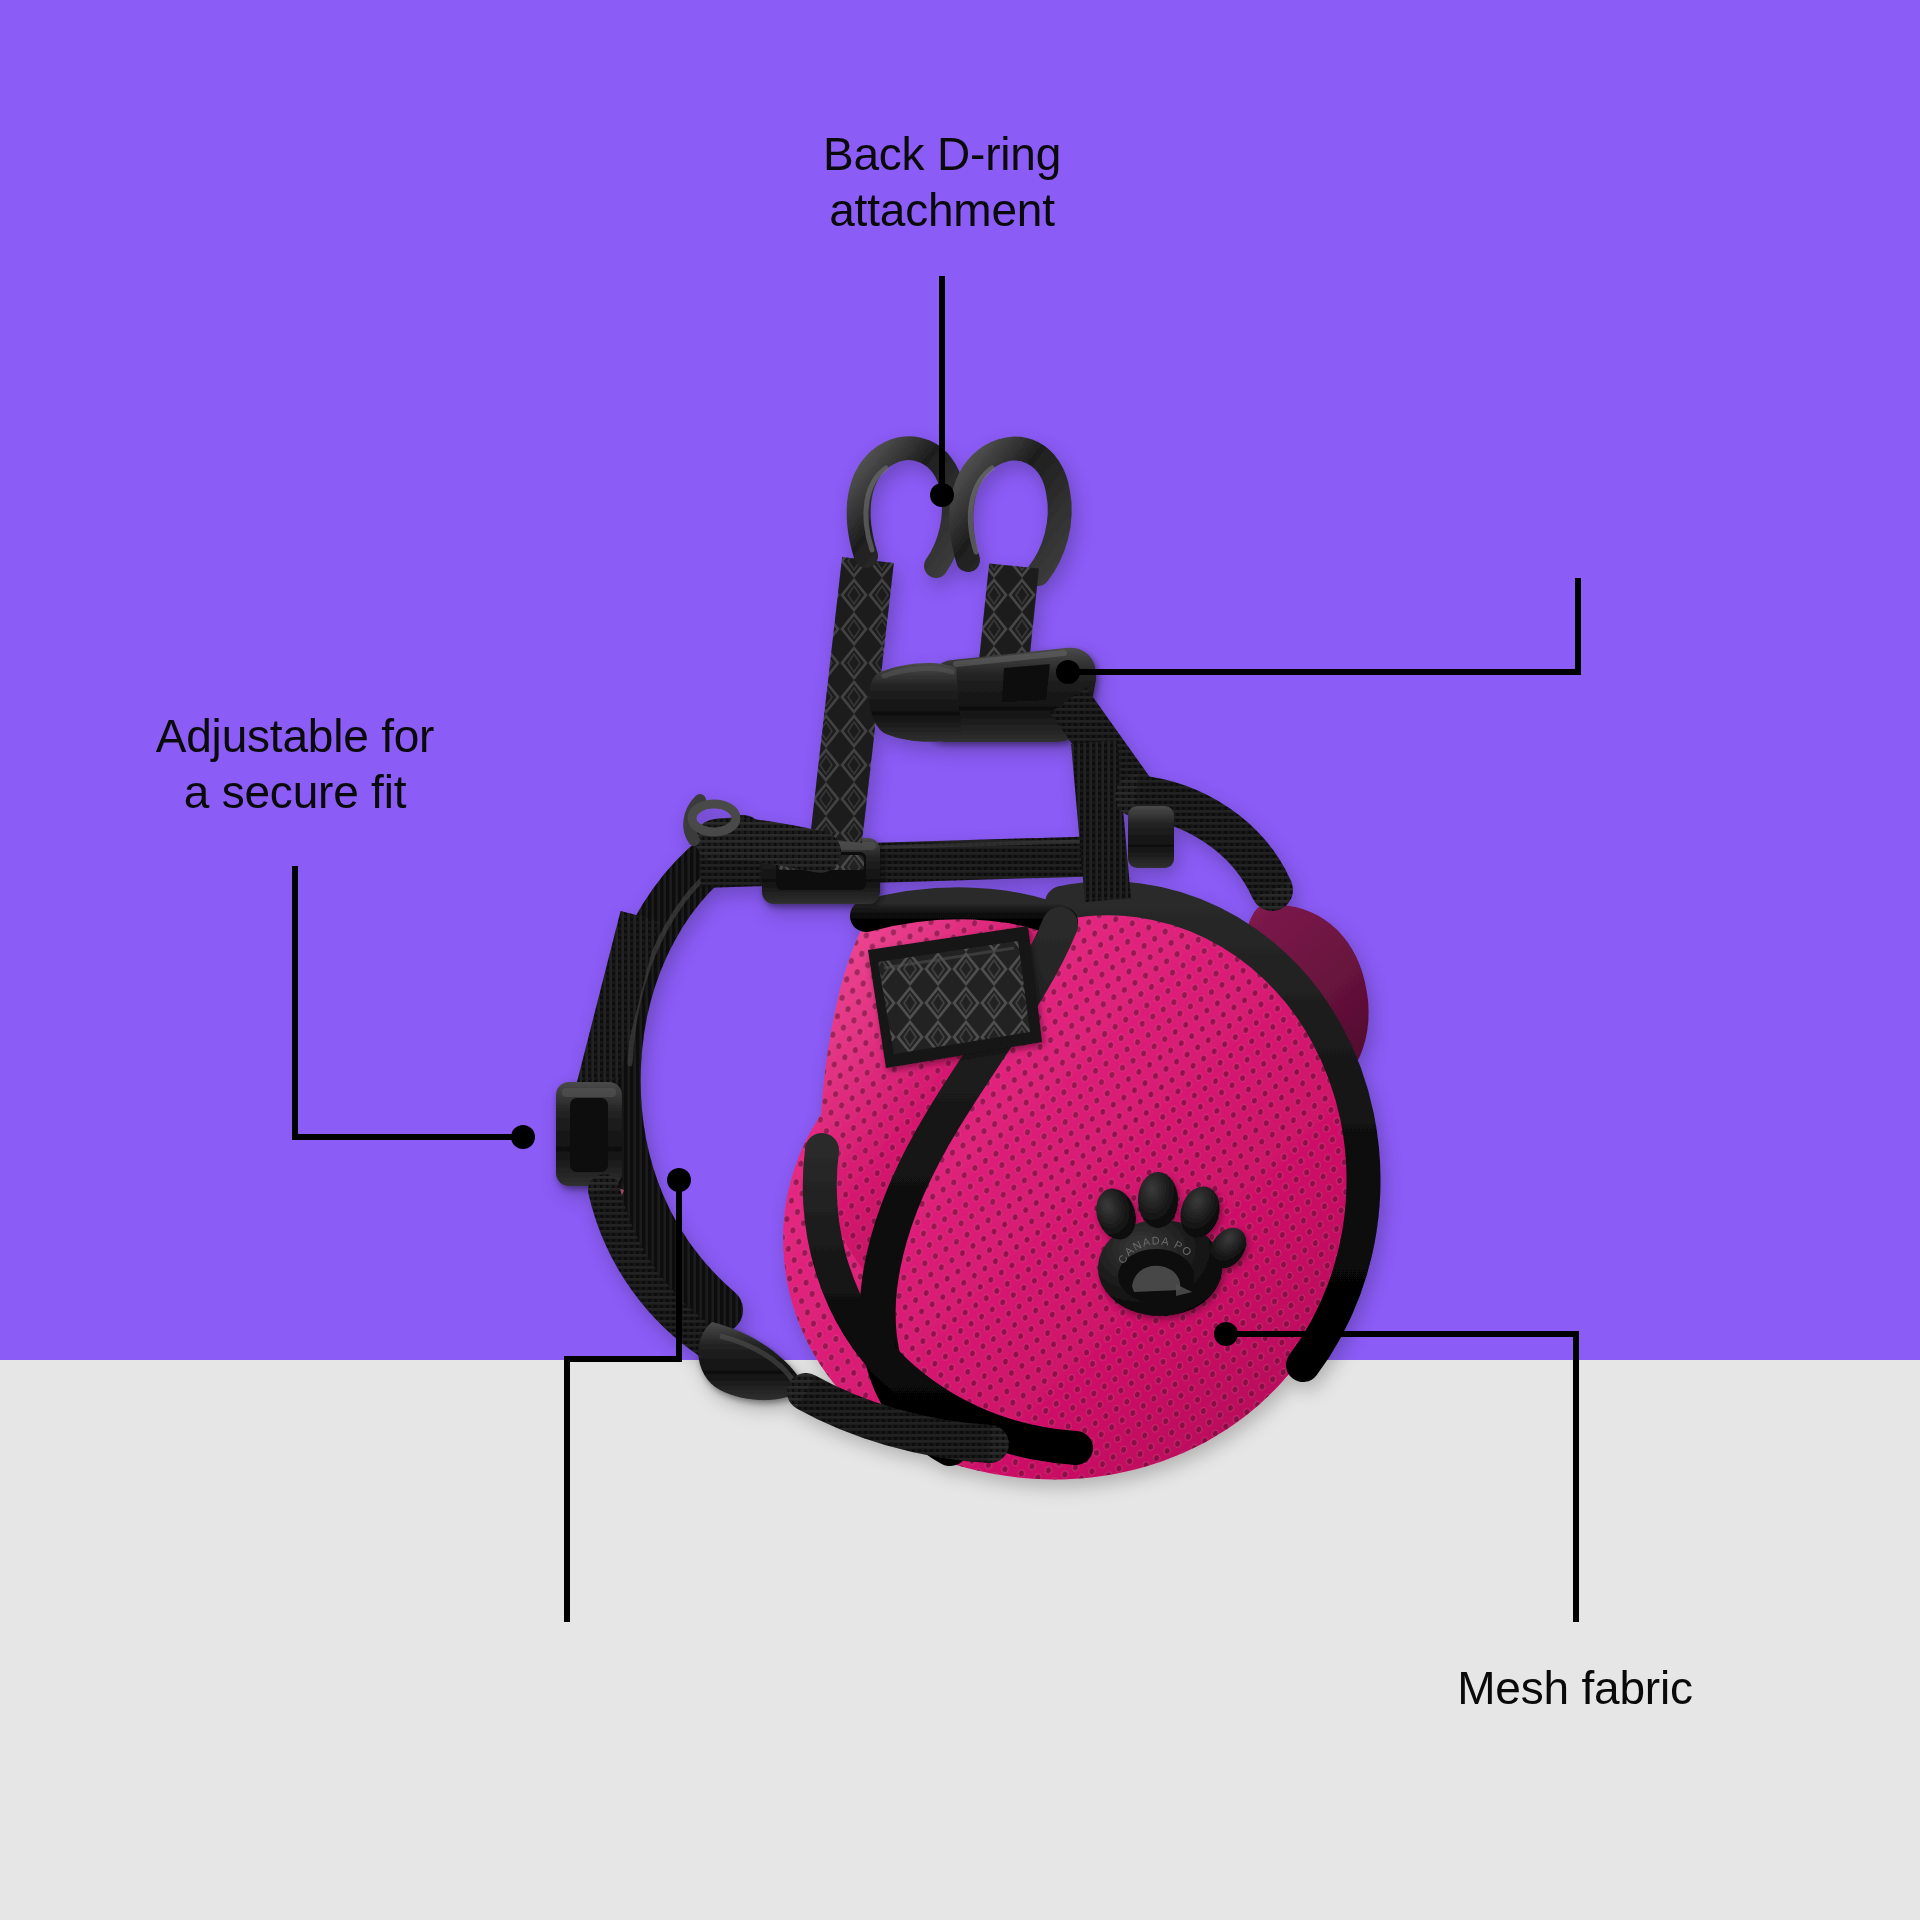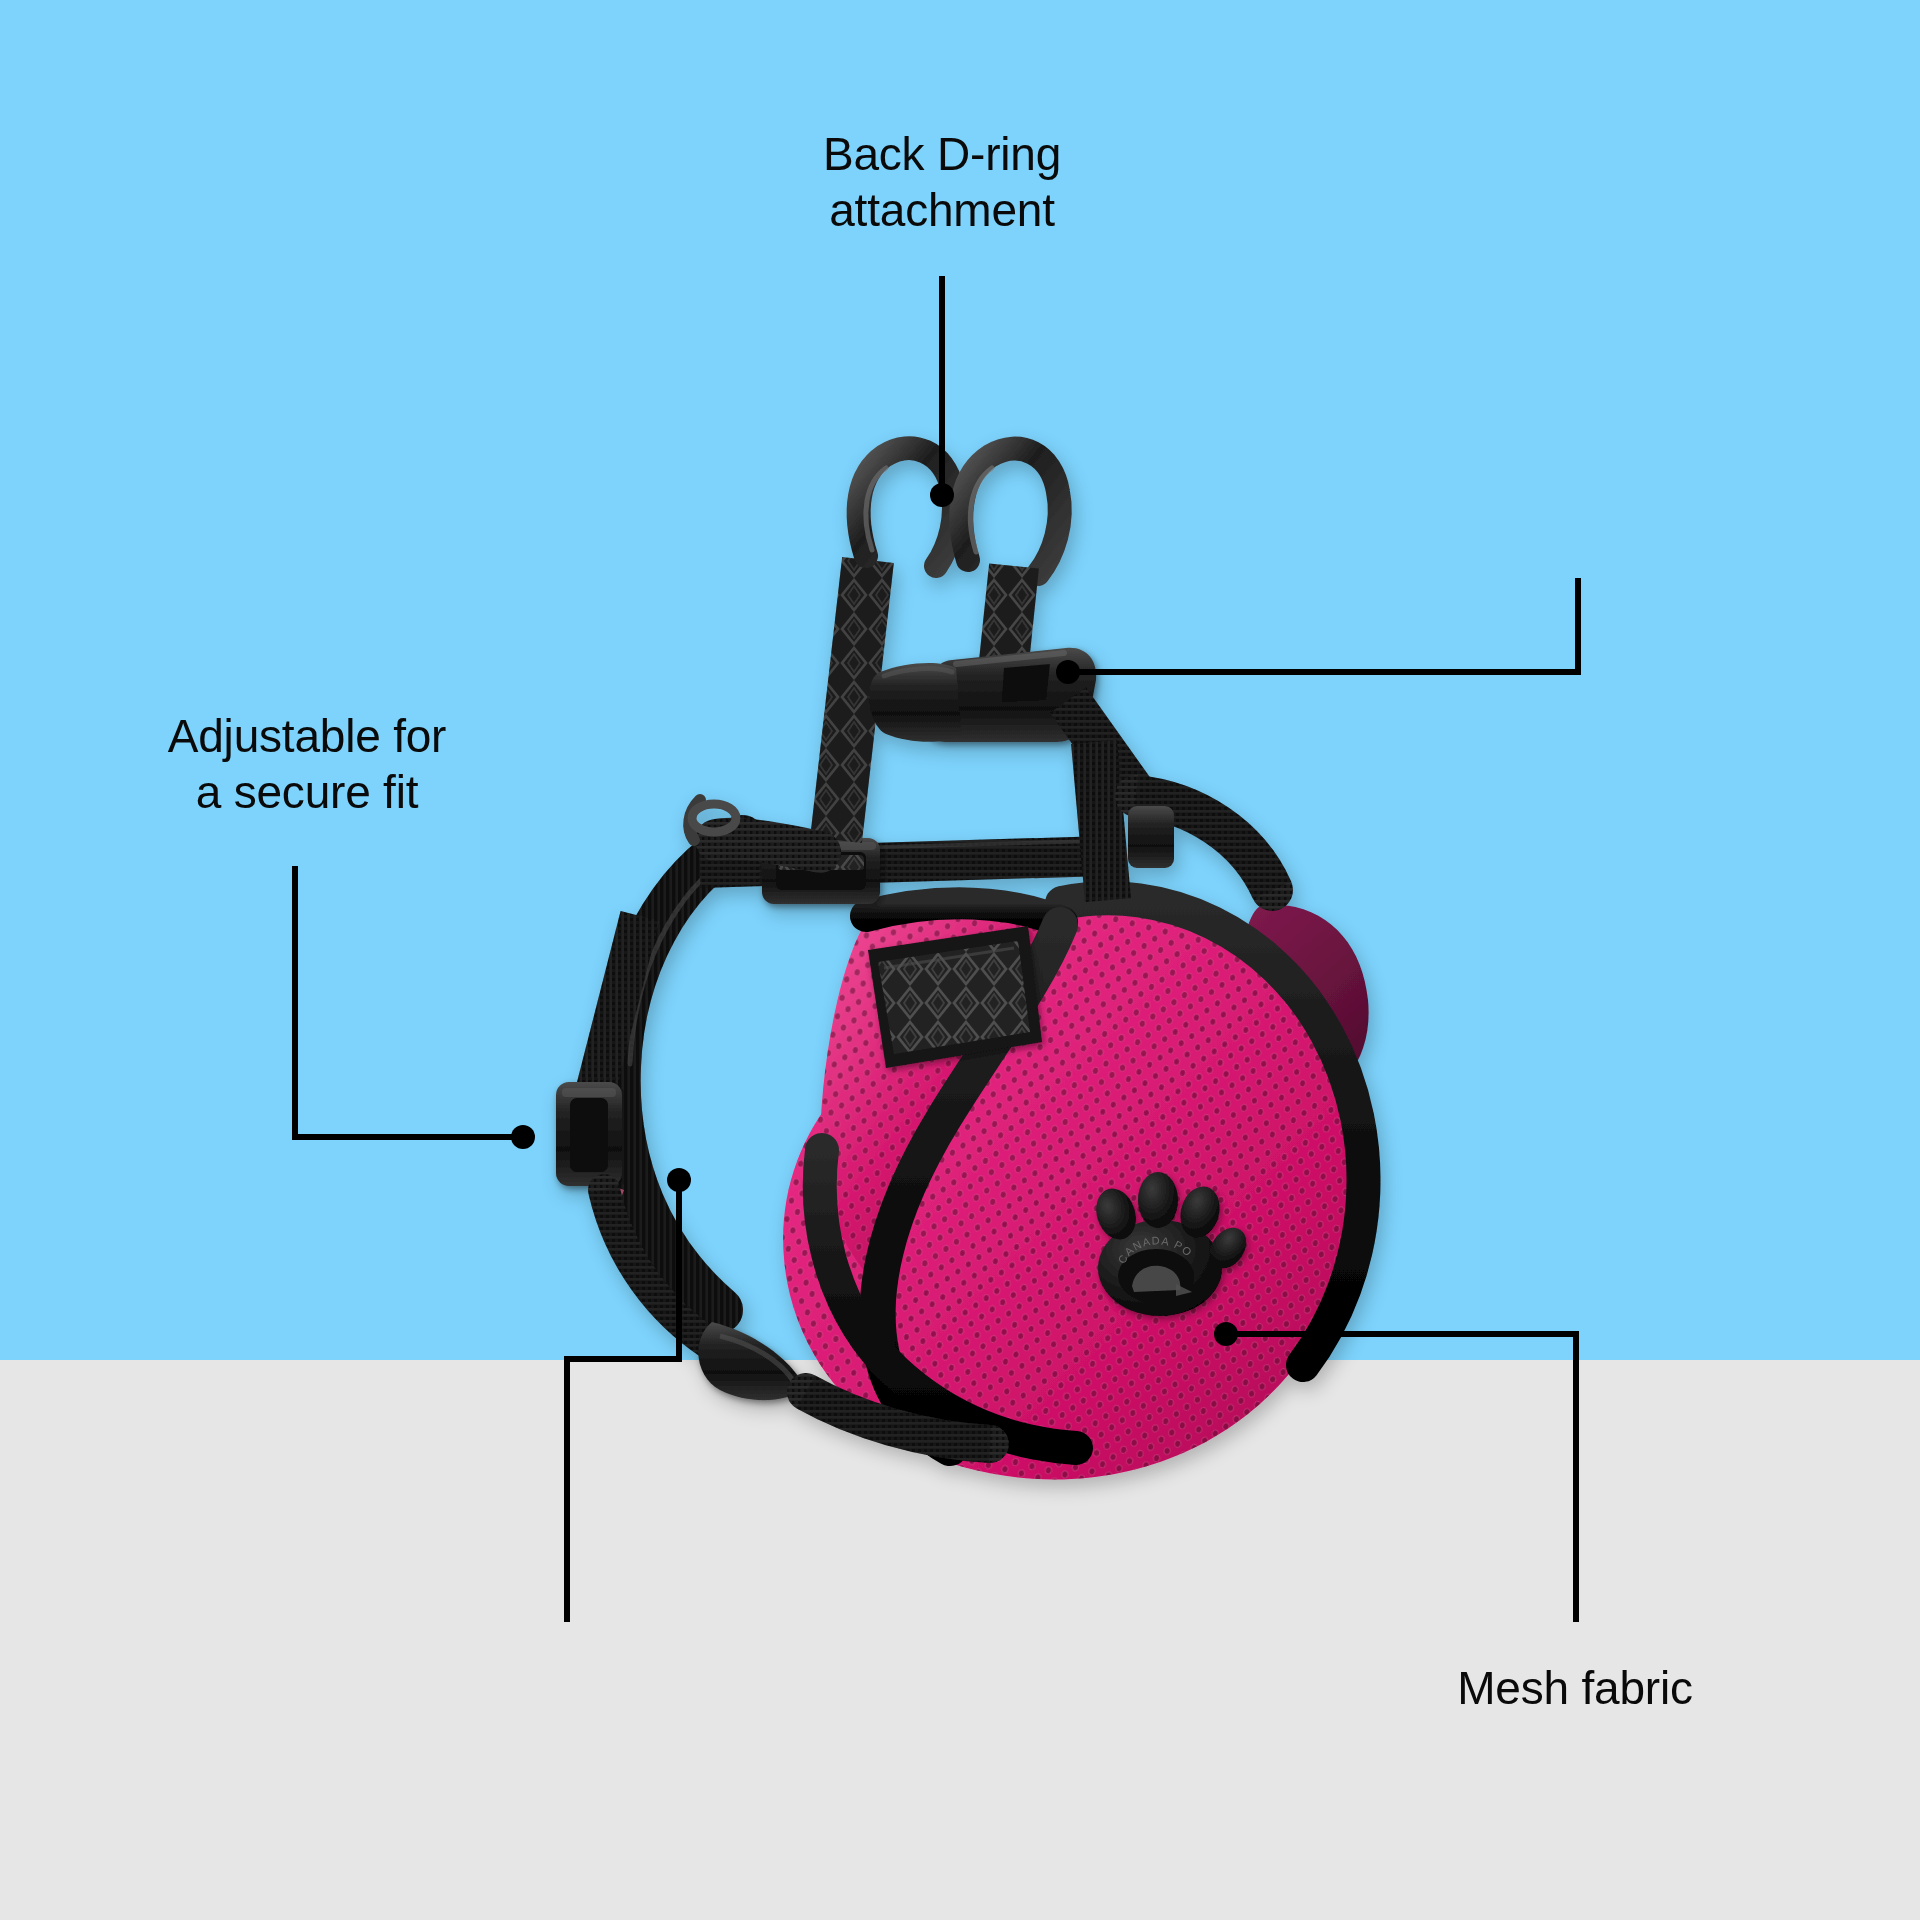--- a/index.html
+++ b/index.html
@@ -11,21 +11,21 @@
     height: 1920px;
     background: #e6e6e6;
     font-family: "Liberation Sans", sans-serif;
     overflow: hidden;
     position: relative;
   }
   #stage {
     position: relative;
     width: 1920px;
     height: 1360px;
-    background: #7dd3fc;
+    background: #8b5cf6;
   }
 
   
   .callout {
     position: absolute;
     color: #0a0a0a;
     font-size: 46px;
     line-height: 1.22;
     font-weight: 400;
     letter-spacing: -0.2px;
@@ -378,19 +378,19 @@
       <circle cx="523" cy="1137" r="12"></circle>
       <circle cx="679" cy="1180" r="12"></circle>
       <circle cx="1226" cy="1334" r="12"></circle>
     </g>
   </svg>
 
   <div class="callout c-center" style="left:700px; top:126px; width:484px;">Back D-ring
 attachment</div>
 
 
-  <div class="callout c-center" style="left:92px; top:708px; width:430px;">Adjustable for
+  <div class="callout c-center" style="left:80px; top:708px; width:430px;">Adjustable for
 a secure fit</div>
 
 
   <div class="callout c-center" style="left:1380px; top:1660px; width:390px;">Mesh fabric</div>
 
 </div>
 
 </body></html>

